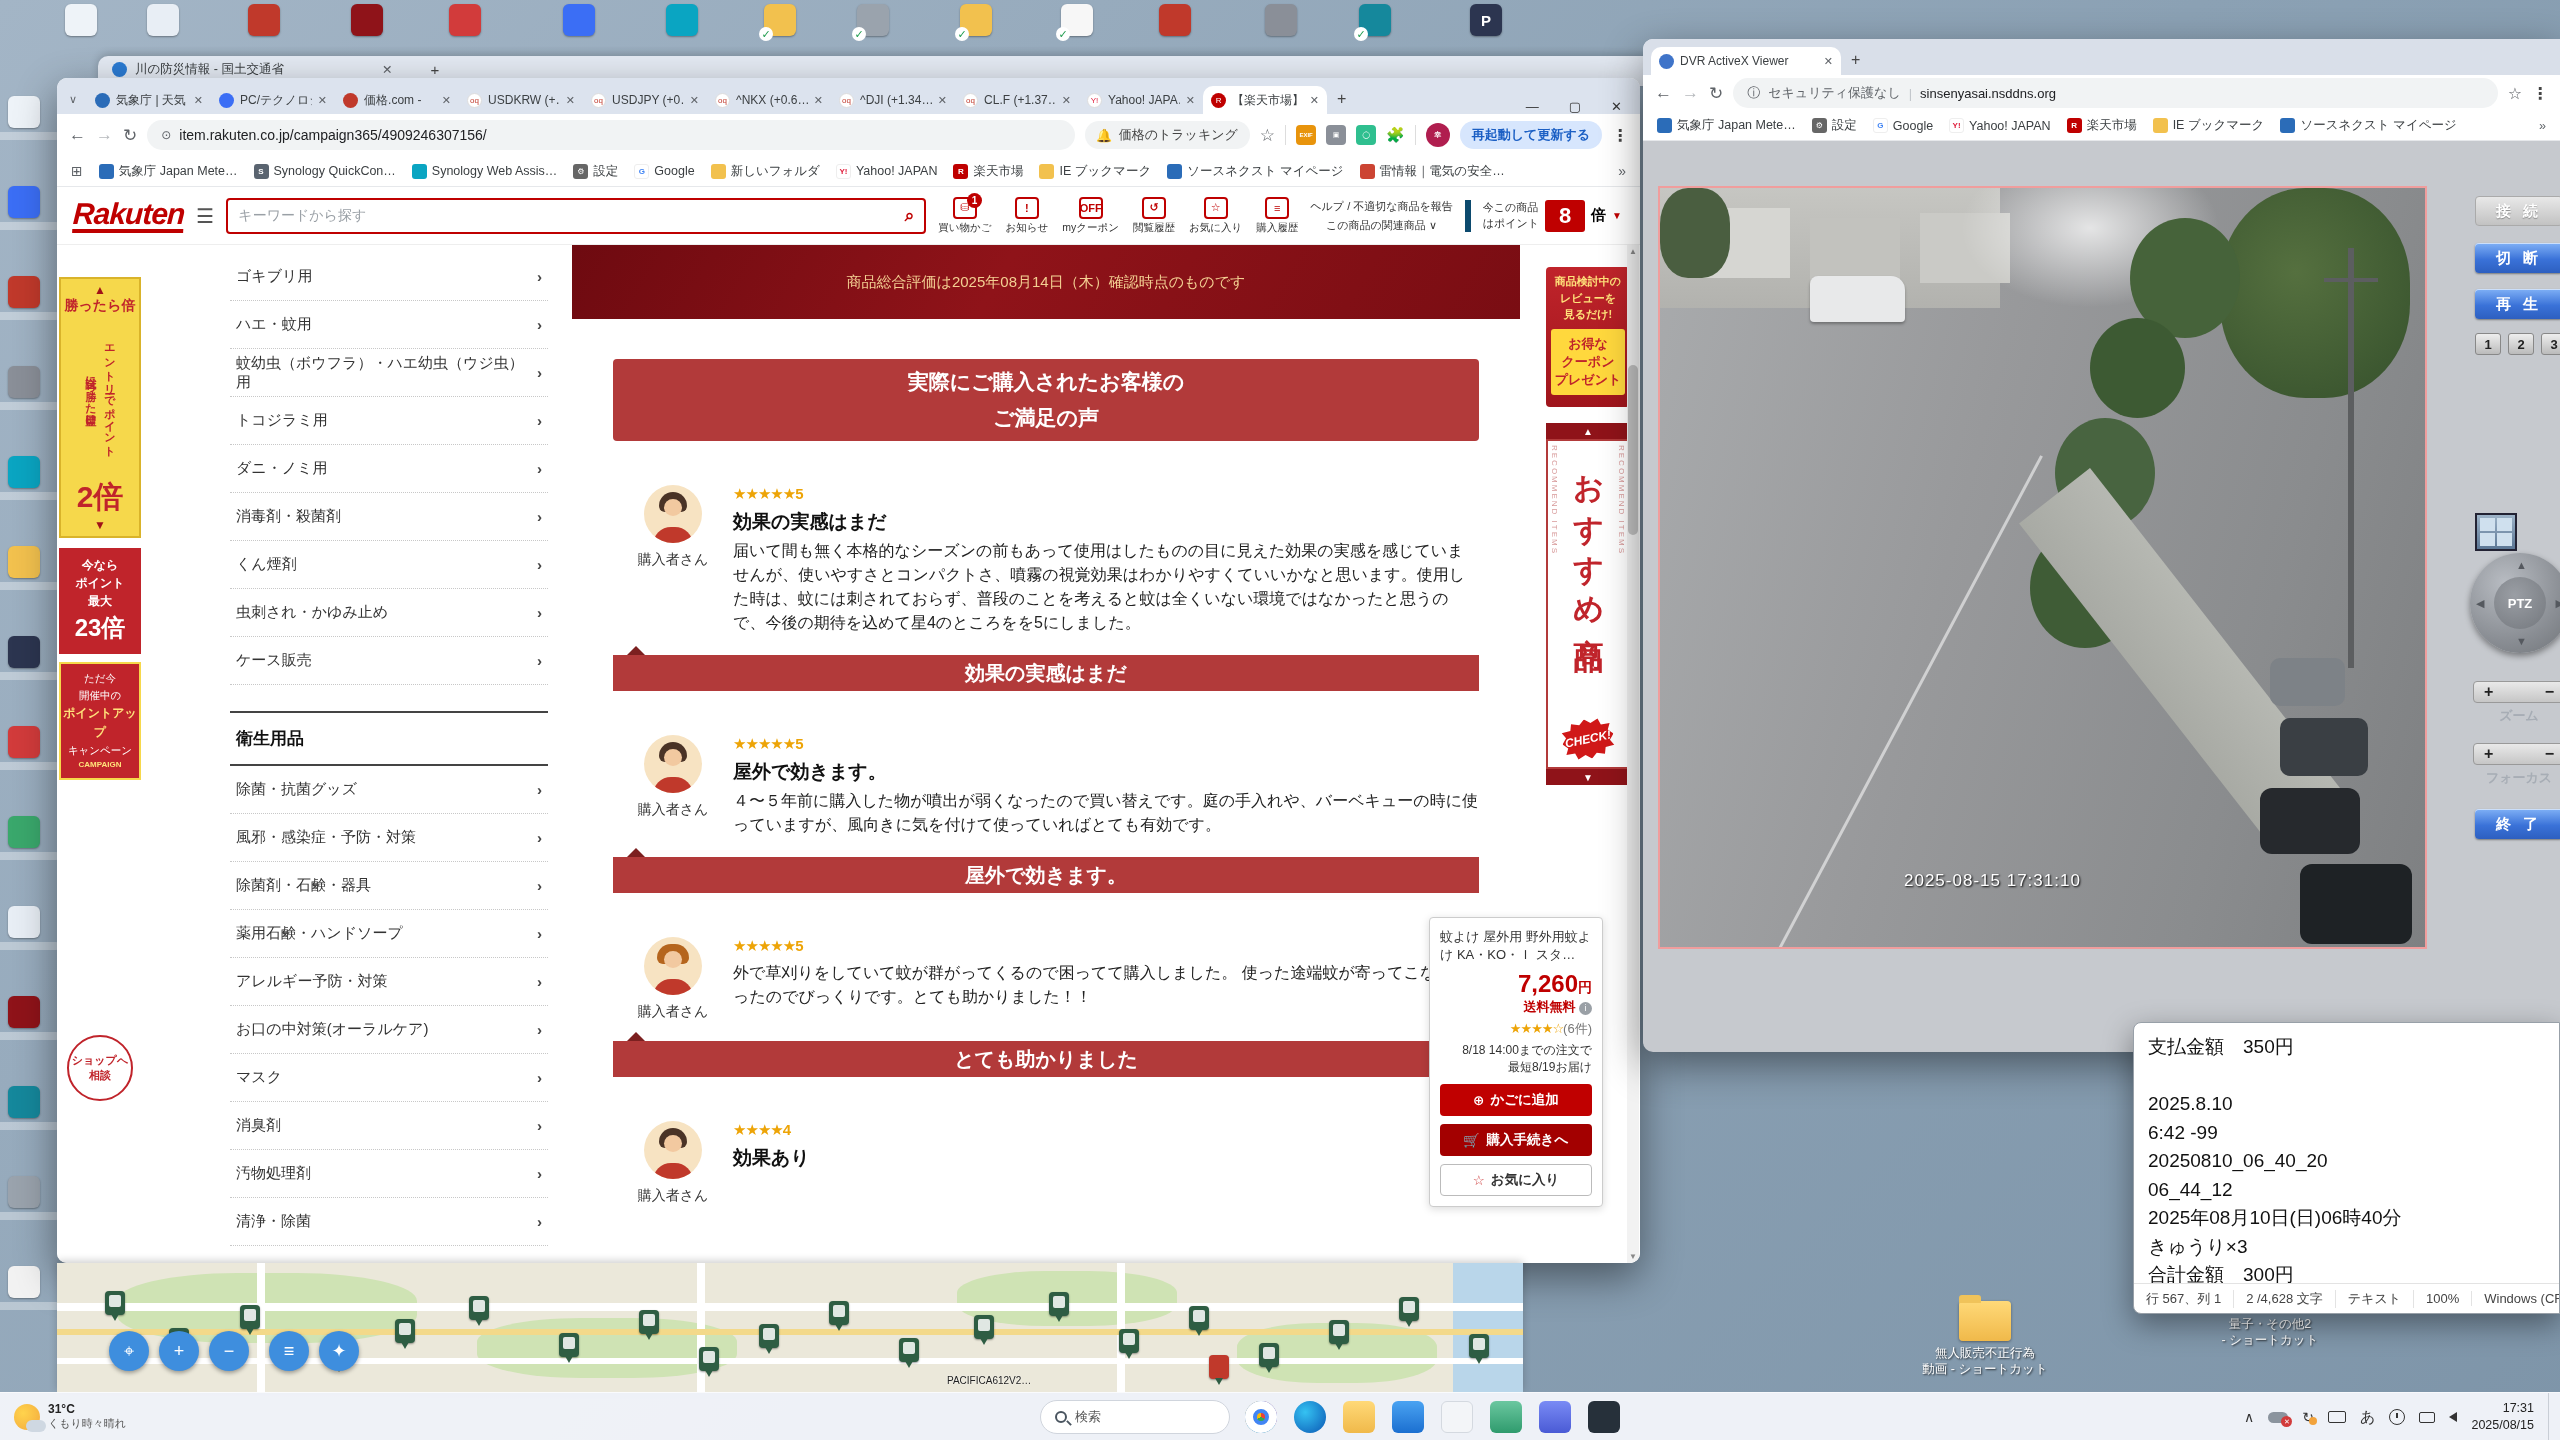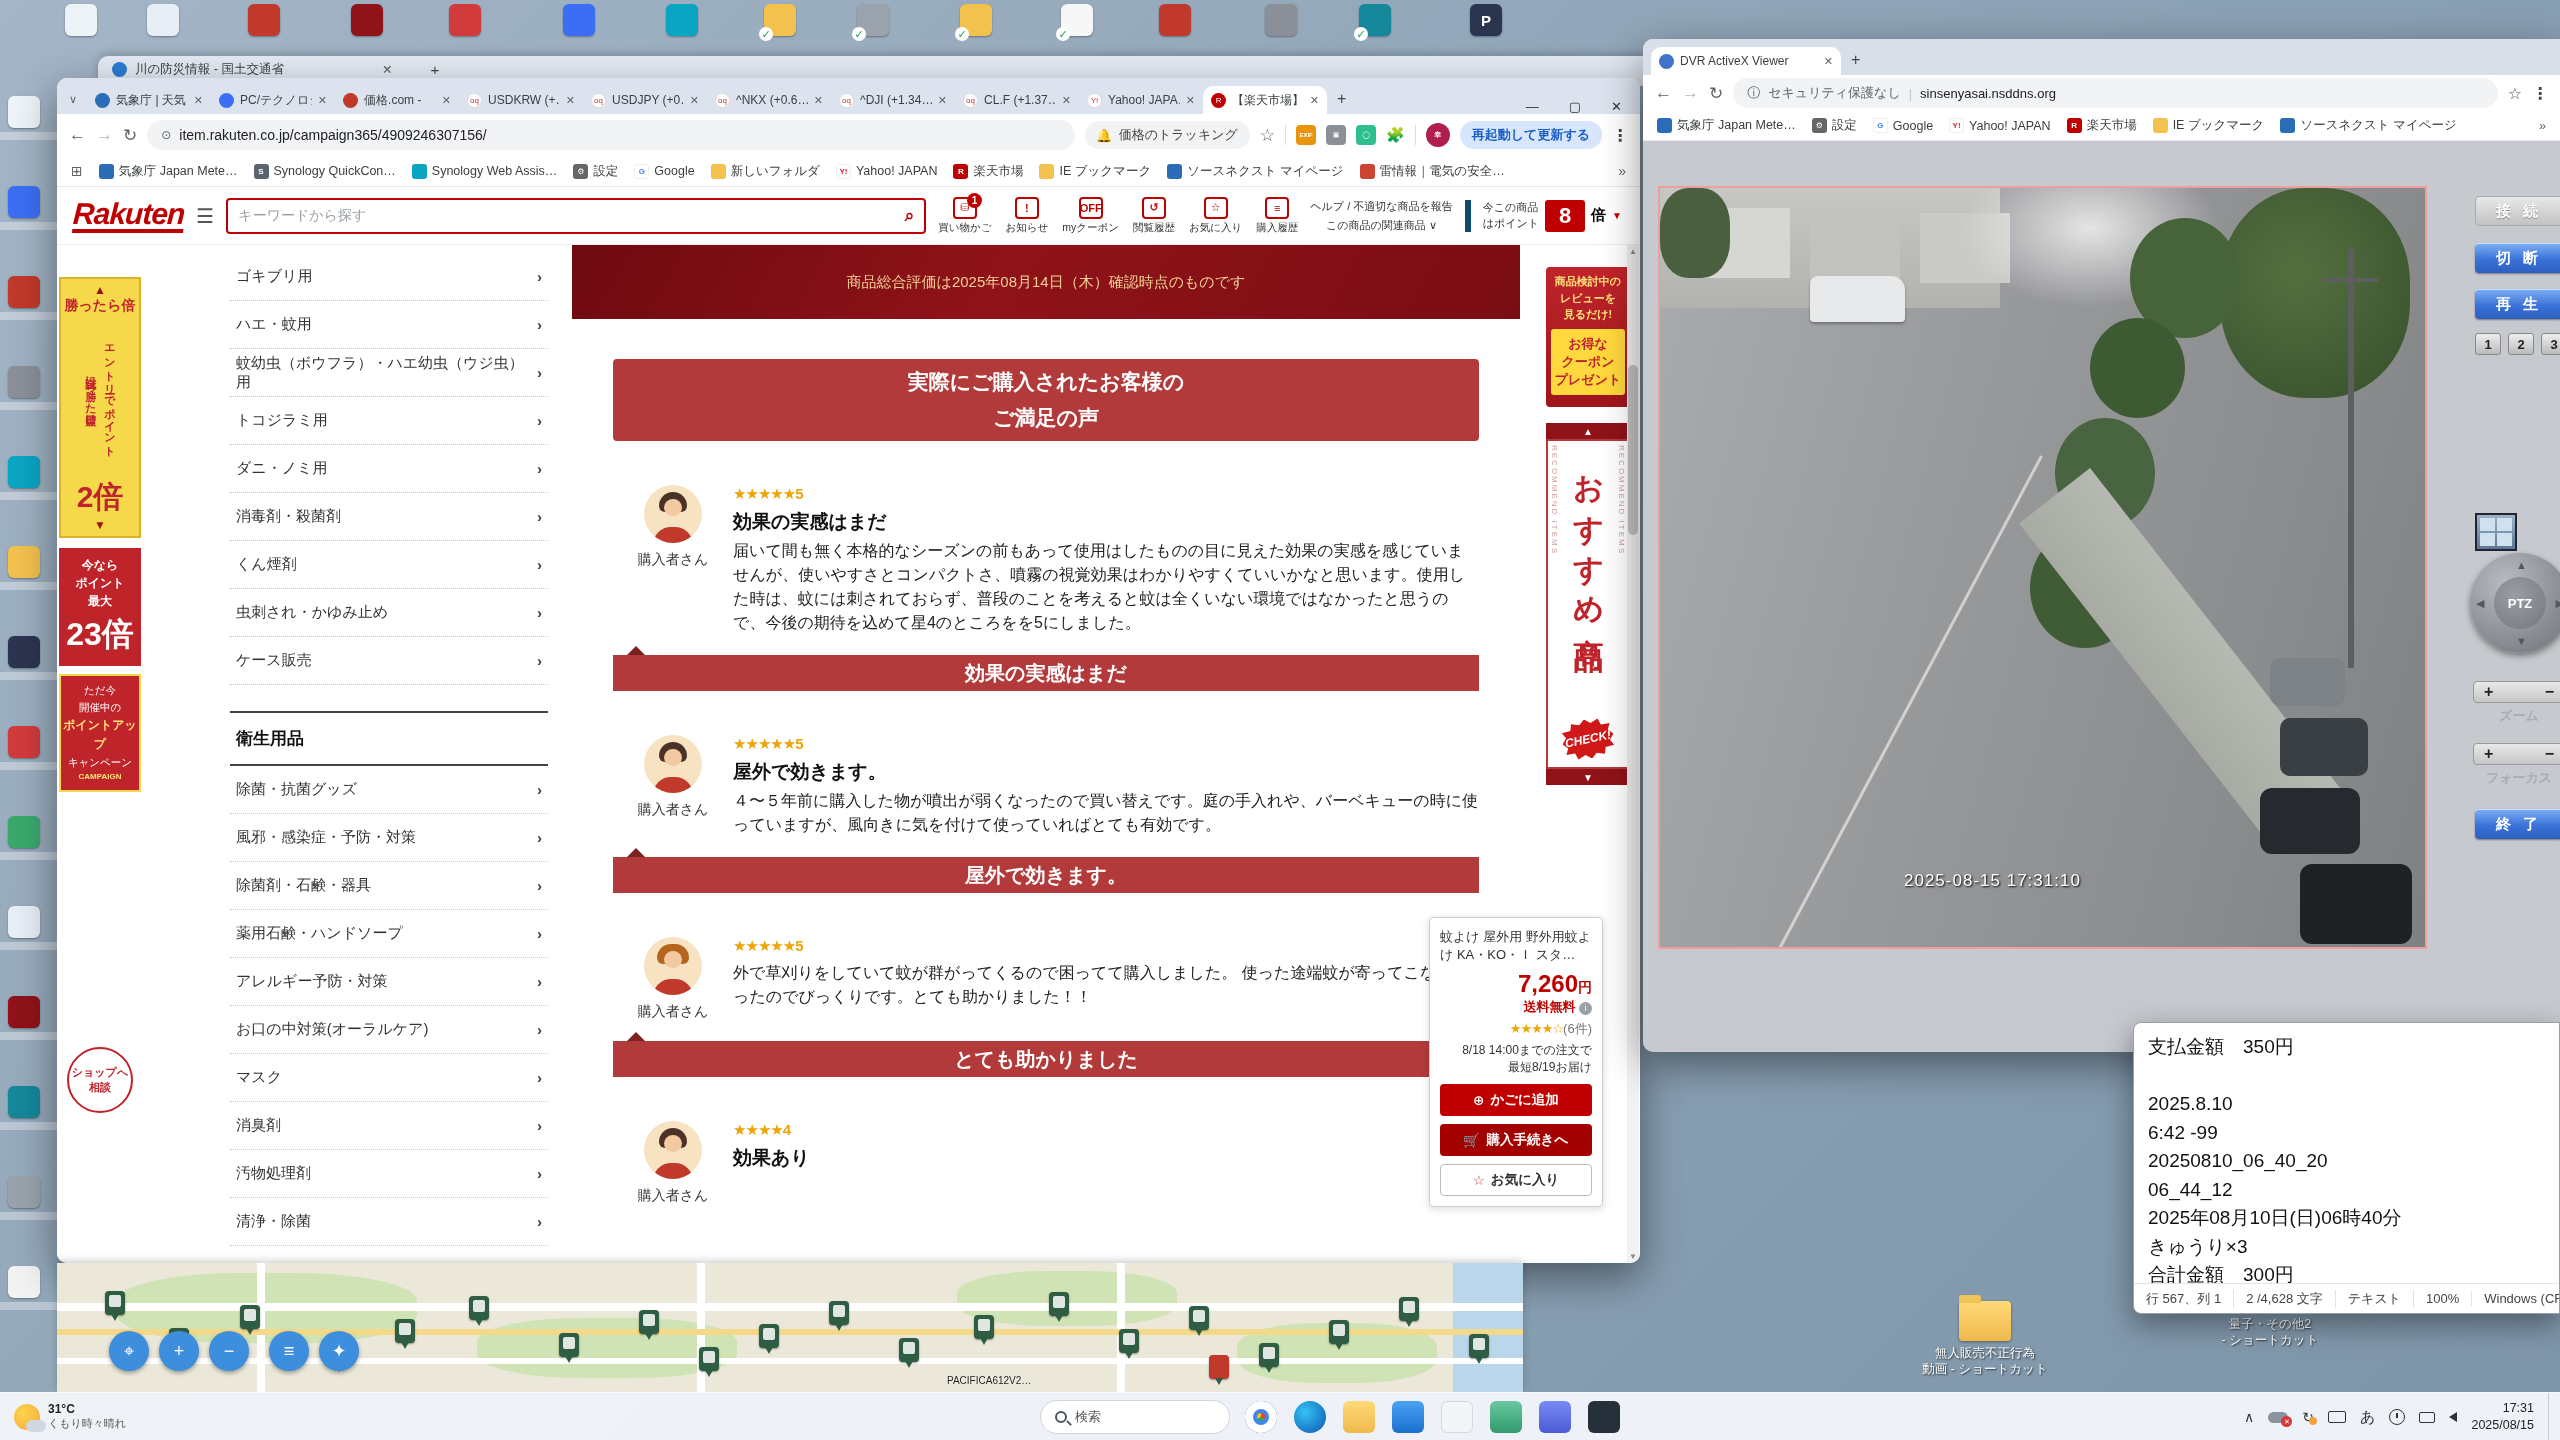--- a/index.html
+++ b/index.html
@@ -71,21 +71,21 @@
   .ribbon{margin-top:20px;height:36px;background:#b23a3a;color:#fff;font-size:20px;font-weight:bold;display:flex;align-items:center;justify-content:center;position:relative;}
   .ribbon:before{content:'';position:absolute;left:14px;top:-9px;border-left:9px solid transparent;border-right:9px solid transparent;border-bottom:9px solid #7c2020;}
 
   
   .promo1{background:#f6d84b;border:2px solid #d9b32a;color:#c0242b;text-align:center;padding:4px 2px;font-weight:bold;}
   .promo1 .arr{color:#a01218;font-size:12px;}
   .promo1 .t{font-size:14px;}
   .vtxt{writing-mode:vertical-rl;display:inline-block;font-size:11px;height:150px;margin:4px 2px;}
   .promo1 .big{font-size:30px;}
   .promo2{background:#c0242b;color:#fff;text-align:center;font-weight:bold;padding:8px 2px;line-height:1.5;font-size:12px;}
-  .promo2 .big{font-size:32px;}
+  .promo2 .big{font-size:24px;}
   .promo3{background:#c0242b;color:#fff;text-align:center;padding:6px 2px;font-size:10.5px;line-height:1.6;border:2px solid #f6d84b;}
   .promo3 .yl{color:#ffe27a;font-weight:bold;font-size:12px;}
   .shopchat{width:66px;height:66px;border:2px solid #c0242b;border-radius:50%;background:#fff;color:#c0242b;font-size:11px;font-weight:bold;display:flex;flex-direction:column;align-items:center;justify-content:center;line-height:1.3;}
 
   
   .coupon{background:linear-gradient(#c0242b,#9f151c);border-radius:4px;text-align:center;color:#ffe27a;font-weight:bold;font-size:11px;padding:6px 2px;line-height:1.5;}
   .coupon .yellow{background:#ffd83d;color:#c0242b;margin:6px 3px;border-radius:3px;padding:6px 0;font-size:13px;line-height:1.4;}
   .railarrow{height:16px;background:#8f1319;color:#fff;font-size:10px;display:flex;align-items:center;justify-content:center;}
   .recbox{background:#fff;border:2px solid #b23a3a;display:flex;justify-content:center;position:relative;}
   .recside{writing-mode:vertical-rl;font-size:8px;color:#d89a9a;letter-spacing:2px;position:absolute;top:4px;}

